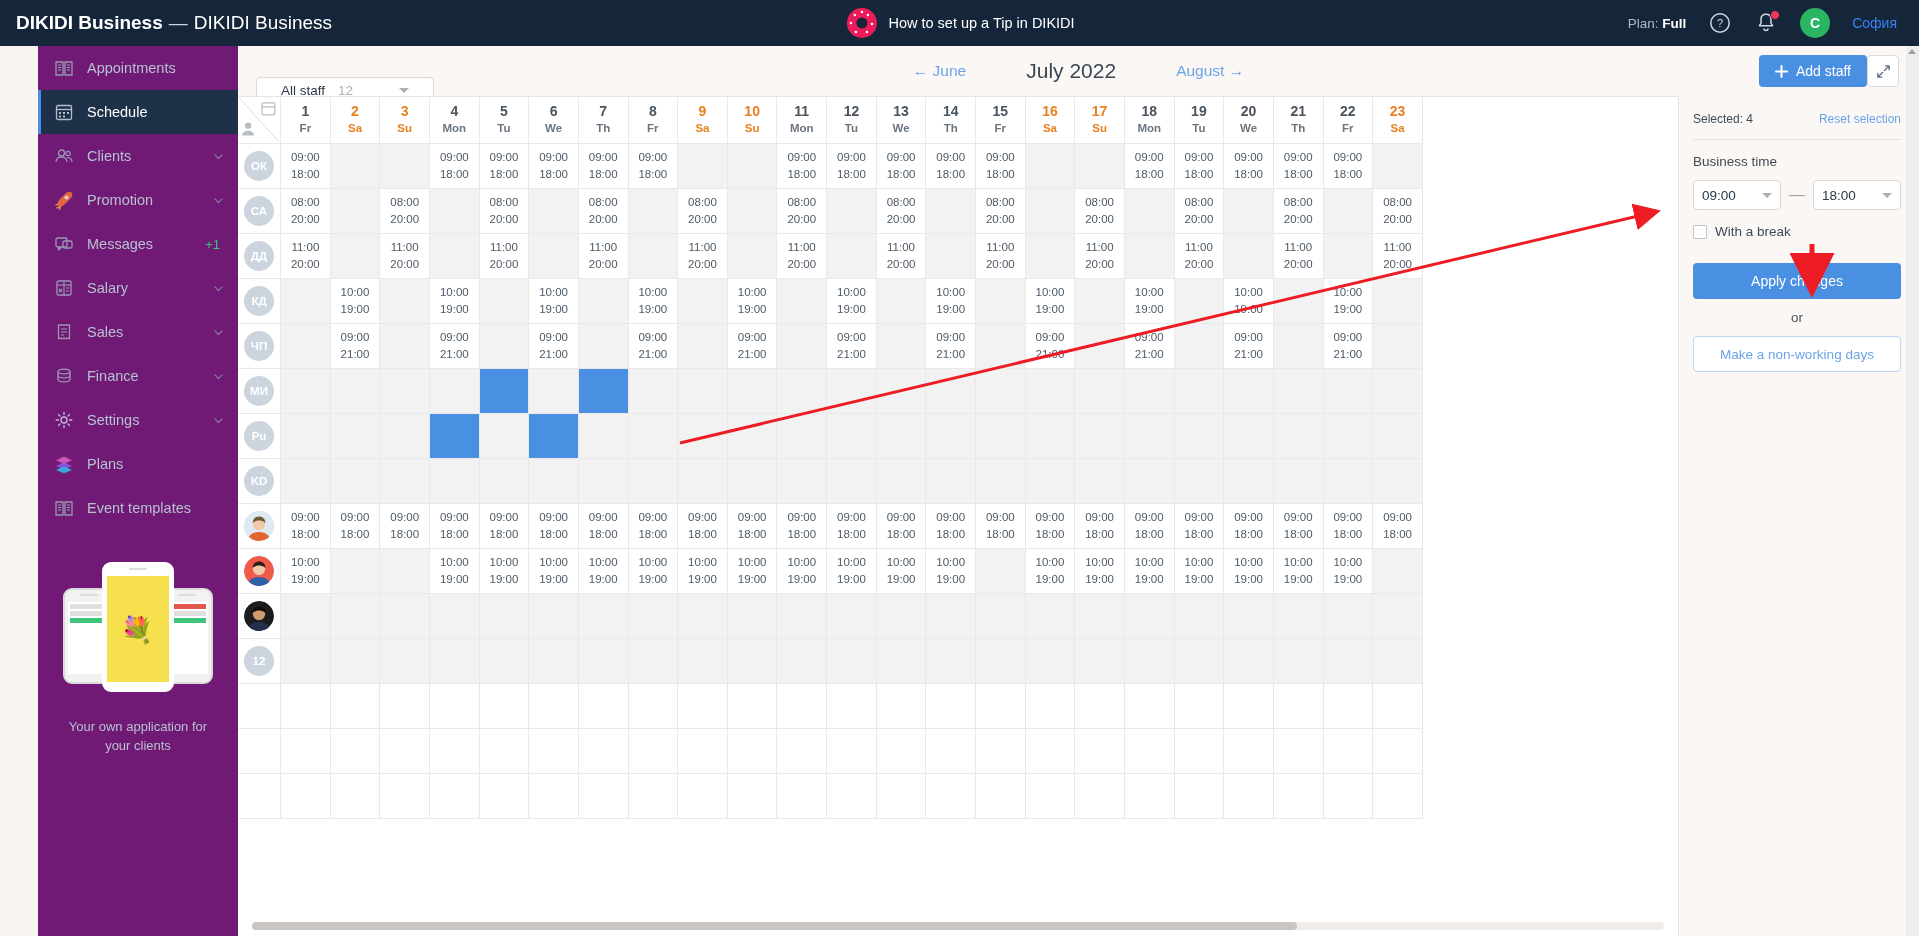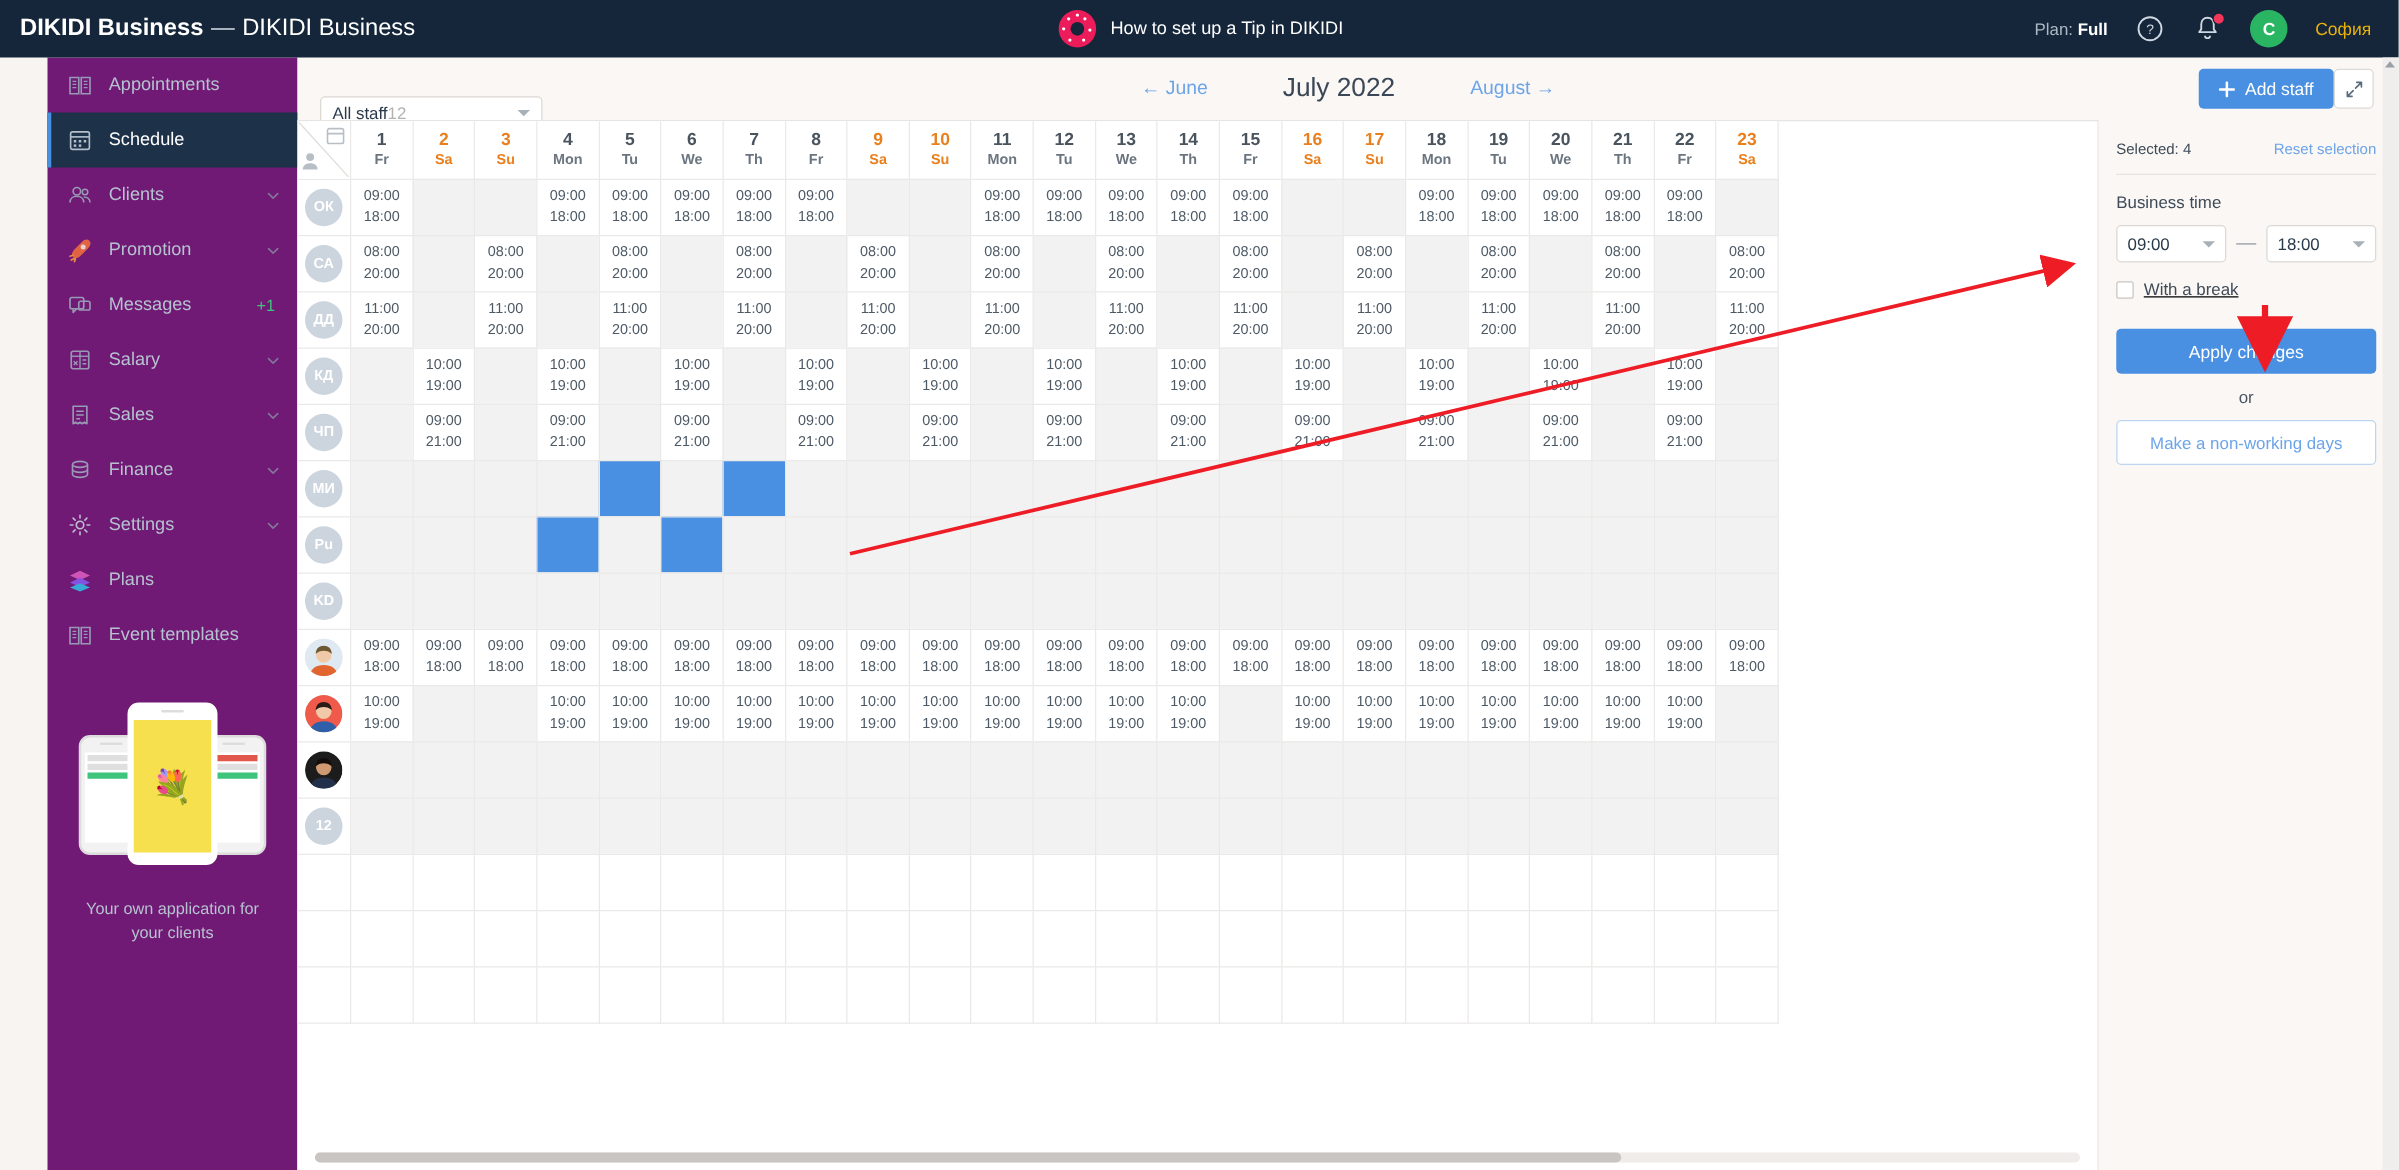--- a/index.html
+++ b/index.html
@@ -38,21 +38,21 @@
   .bellwrap { position: relative; width: 24px; height: 24px; }
   .bell-dot {
     position: absolute; right: -2px; top: -1px; width: 10px; height: 10px;
     border-radius: 50%; background: #f4365a; border: 1px solid #15263a;
   }
   .avatar-c {
     width: 30px; height: 30px; border-radius: 50%; background: #2ab563;
     color: #fff; font-size: 14px; display: flex; align-items: center;
     justify-content: center; font-weight: 600;
   }
-  .uname { font-size: 14px; color: #eab308; white-space: nowrap; }
+  .uname { font-size: 14px; color: #3b82f6; white-space: nowrap; }
 
   
   .body-wrap { flex: 1; display: flex; min-height: 0; }
 
   
   .sidebar {
     width: 200px; flex: 0 0 200px; background: #701a75; color: #9aa8b8;
     display: flex; flex-direction: column; overflow: hidden; margin-left: 38px;
   }
   .nav-item {
@@ -92,22 +92,22 @@
 
   
   .main { flex: 1; display: flex; flex-direction: column; min-width: 0; background: #faf7f4; }
 
   .toolbar {
     height: 50px; flex: 0 0 50px; display: flex; align-items: center;
     padding: 0 20px 0 18px; gap: 16px; position: relative;
   }
   .staff-select {
     width: 178px; height: 28px; background: #fff; border: 1px solid #dcd8d4;
-    border-radius: 4px; display: flex; align-items: center; padding: 0 9px;
-    font-size: 13.5px; color: #2a3a4a; cursor: pointer; gap: 0; margin-top: 39px;
+    border-radius: 4px; display: flex; align-items: center; padding: 0 24px;
+    font-size: 13.5px; color: #2a3a4a; cursor: pointer; gap: 13px; margin-top: 39px;
   }
   .staff-count { color: #b2b2b2; }
   .caret { margin-left: auto; width: 0; height: 0;
     border-left: 5px solid transparent; border-right: 5px solid transparent;
     border-top: 5px solid #a8b0b8; }
   .monthnav {
     position: absolute; left: 50%; transform: translateX(-50%);
     display: flex; align-items: center; gap: 60px; white-space: nowrap;
   }
   .mlink { color: #6ca4e8; font-size: 15.5px; cursor: pointer; }
@@ -185,21 +185,21 @@
   .reset { margin-left: auto; color: #6ca4e8; cursor: pointer; }
   .divider { height: 1px; background: #e6e2de; margin: 13px 0 14px; }
   .panel-label { font-size: 13.5px; color: #3f4b58; margin-bottom: 11px; }
   .time-row { display: flex; align-items: center; gap: 8px; }
   .time-sel {
     flex: 1; height: 30px; background: #fff; border: 1px solid #dcd8d4;
     border-radius: 4px; display: flex; align-items: center; padding: 0 8px;
     font-size: 13.5px; color: #2a3a4a; cursor: pointer;
   }
   .dash2 { color: #9aa1a8; }
-  .chk-row { display: flex; align-items: center; gap: 8px; margin-top: 14px; text-decoration: underline; }
+  .chk-row { display: flex; align-items: center; gap: 8px; margin-top: 14px; }
   .chkbox {
     width: 14px; height: 14px; border: 1px solid #c9c5c1; background: #fff;
     border-radius: 2px; cursor: pointer;
   }
   .chk-lbl { font-size: 13.5px; color: #3f4b58; }
   .btn-apply {
     width: 100%; height: 36px; margin-top: 24px; background: #4a90e2;
     border: none; border-radius: 4px; color: #fff; font-size: 14px;
     cursor: pointer; font-family: inherit;
   }

